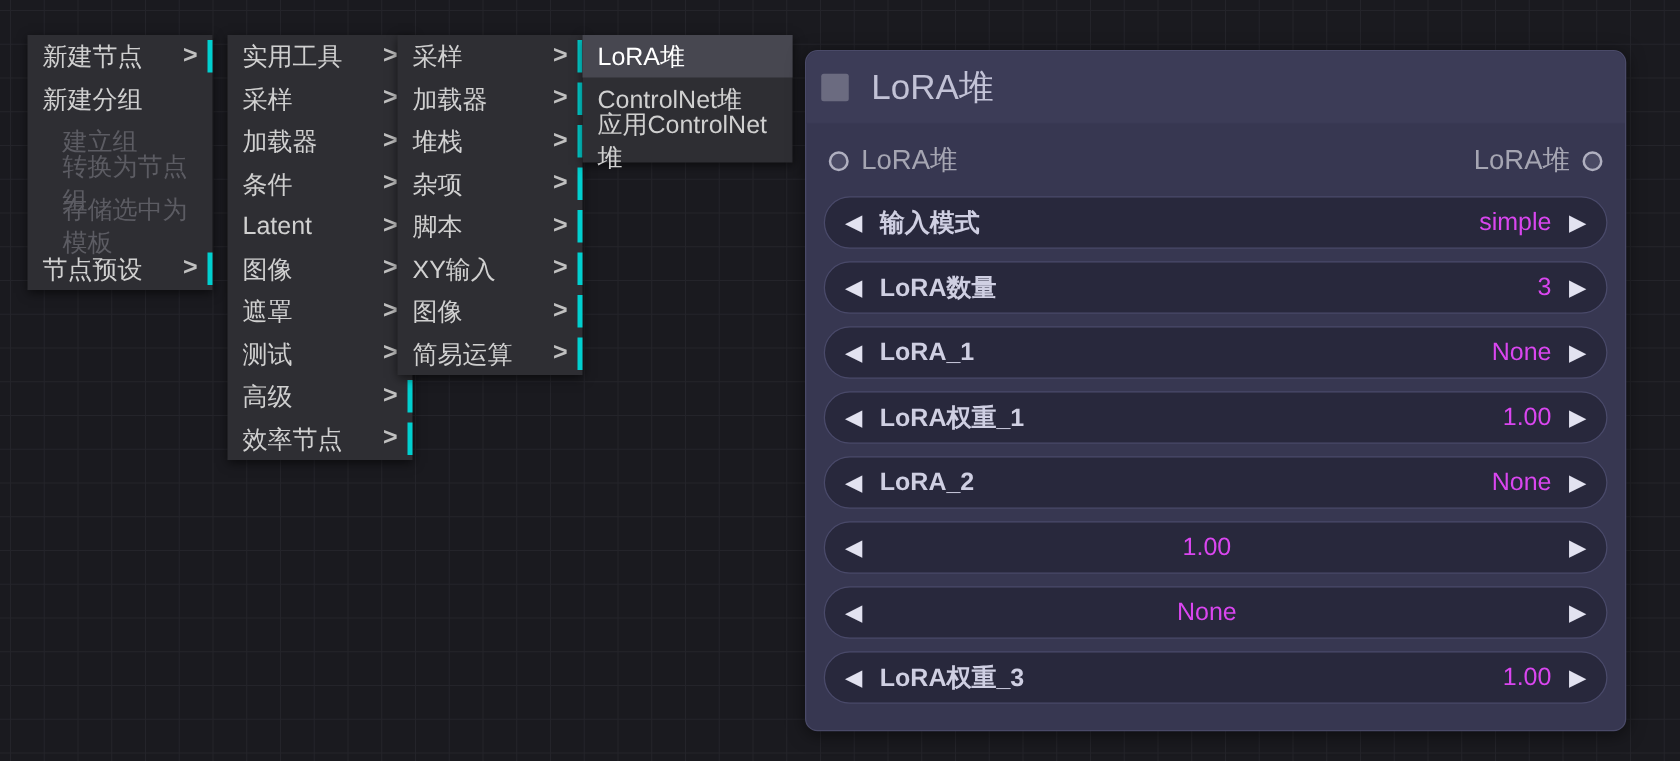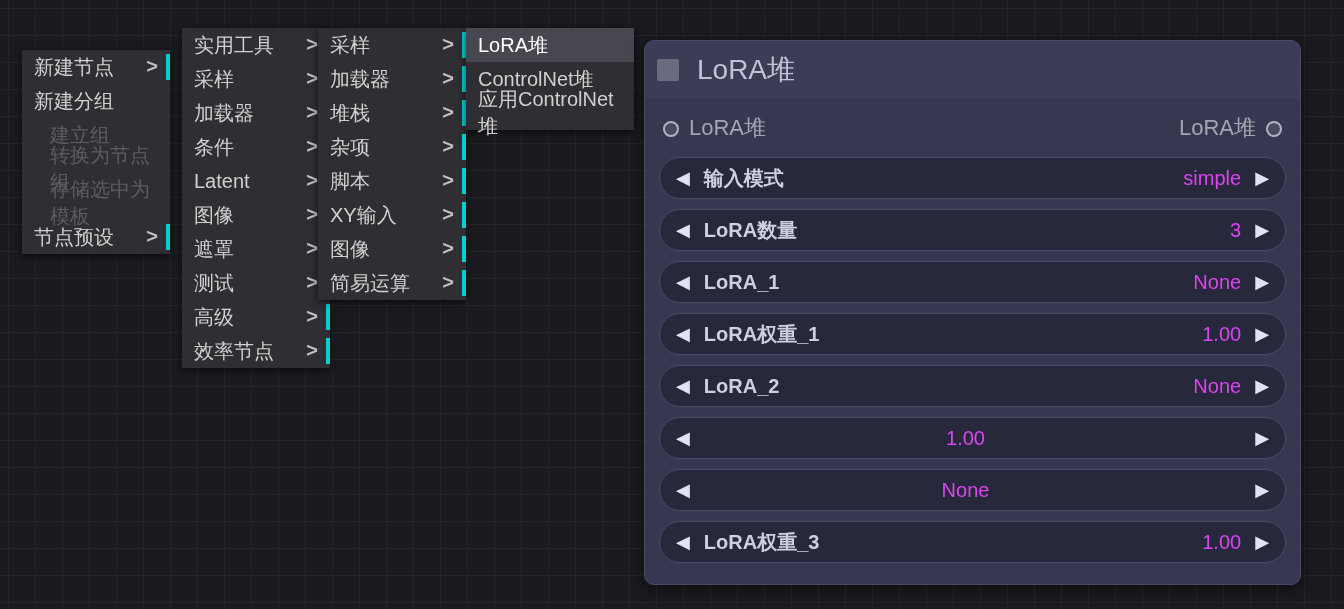--- a/index.html
+++ b/index.html
@@ -123,21 +123,21 @@
   }
   .widget .arrow { color:#e2e2f0; font-size:18px; user-select:none; }
   .widget .lab { flex: 1; margin-left: 14px; font-weight: bold; }
   .widget .val { margin-right: 14px; color:#d946ef; }
 </style>
 </head>
 <body>
 
 <div class="grid-bg"></div>
 
-<div class="menu-col" style="left:22px; top:28px; width:148px;margin-top:22px;">
+<div class="menu-col" style="left:22px; top:28px; width:148px;">
   <div class="menu-item">
     <span>新建节点</span>
     <span class="submenu-arrow">&gt;</span>
     <span class="cyan-bar"></span>
   </div>
   <div class="menu-item">
     <span>新建分组</span>
   </div>
   <div class="menu-item disabled">
     <span>建立组</span>

